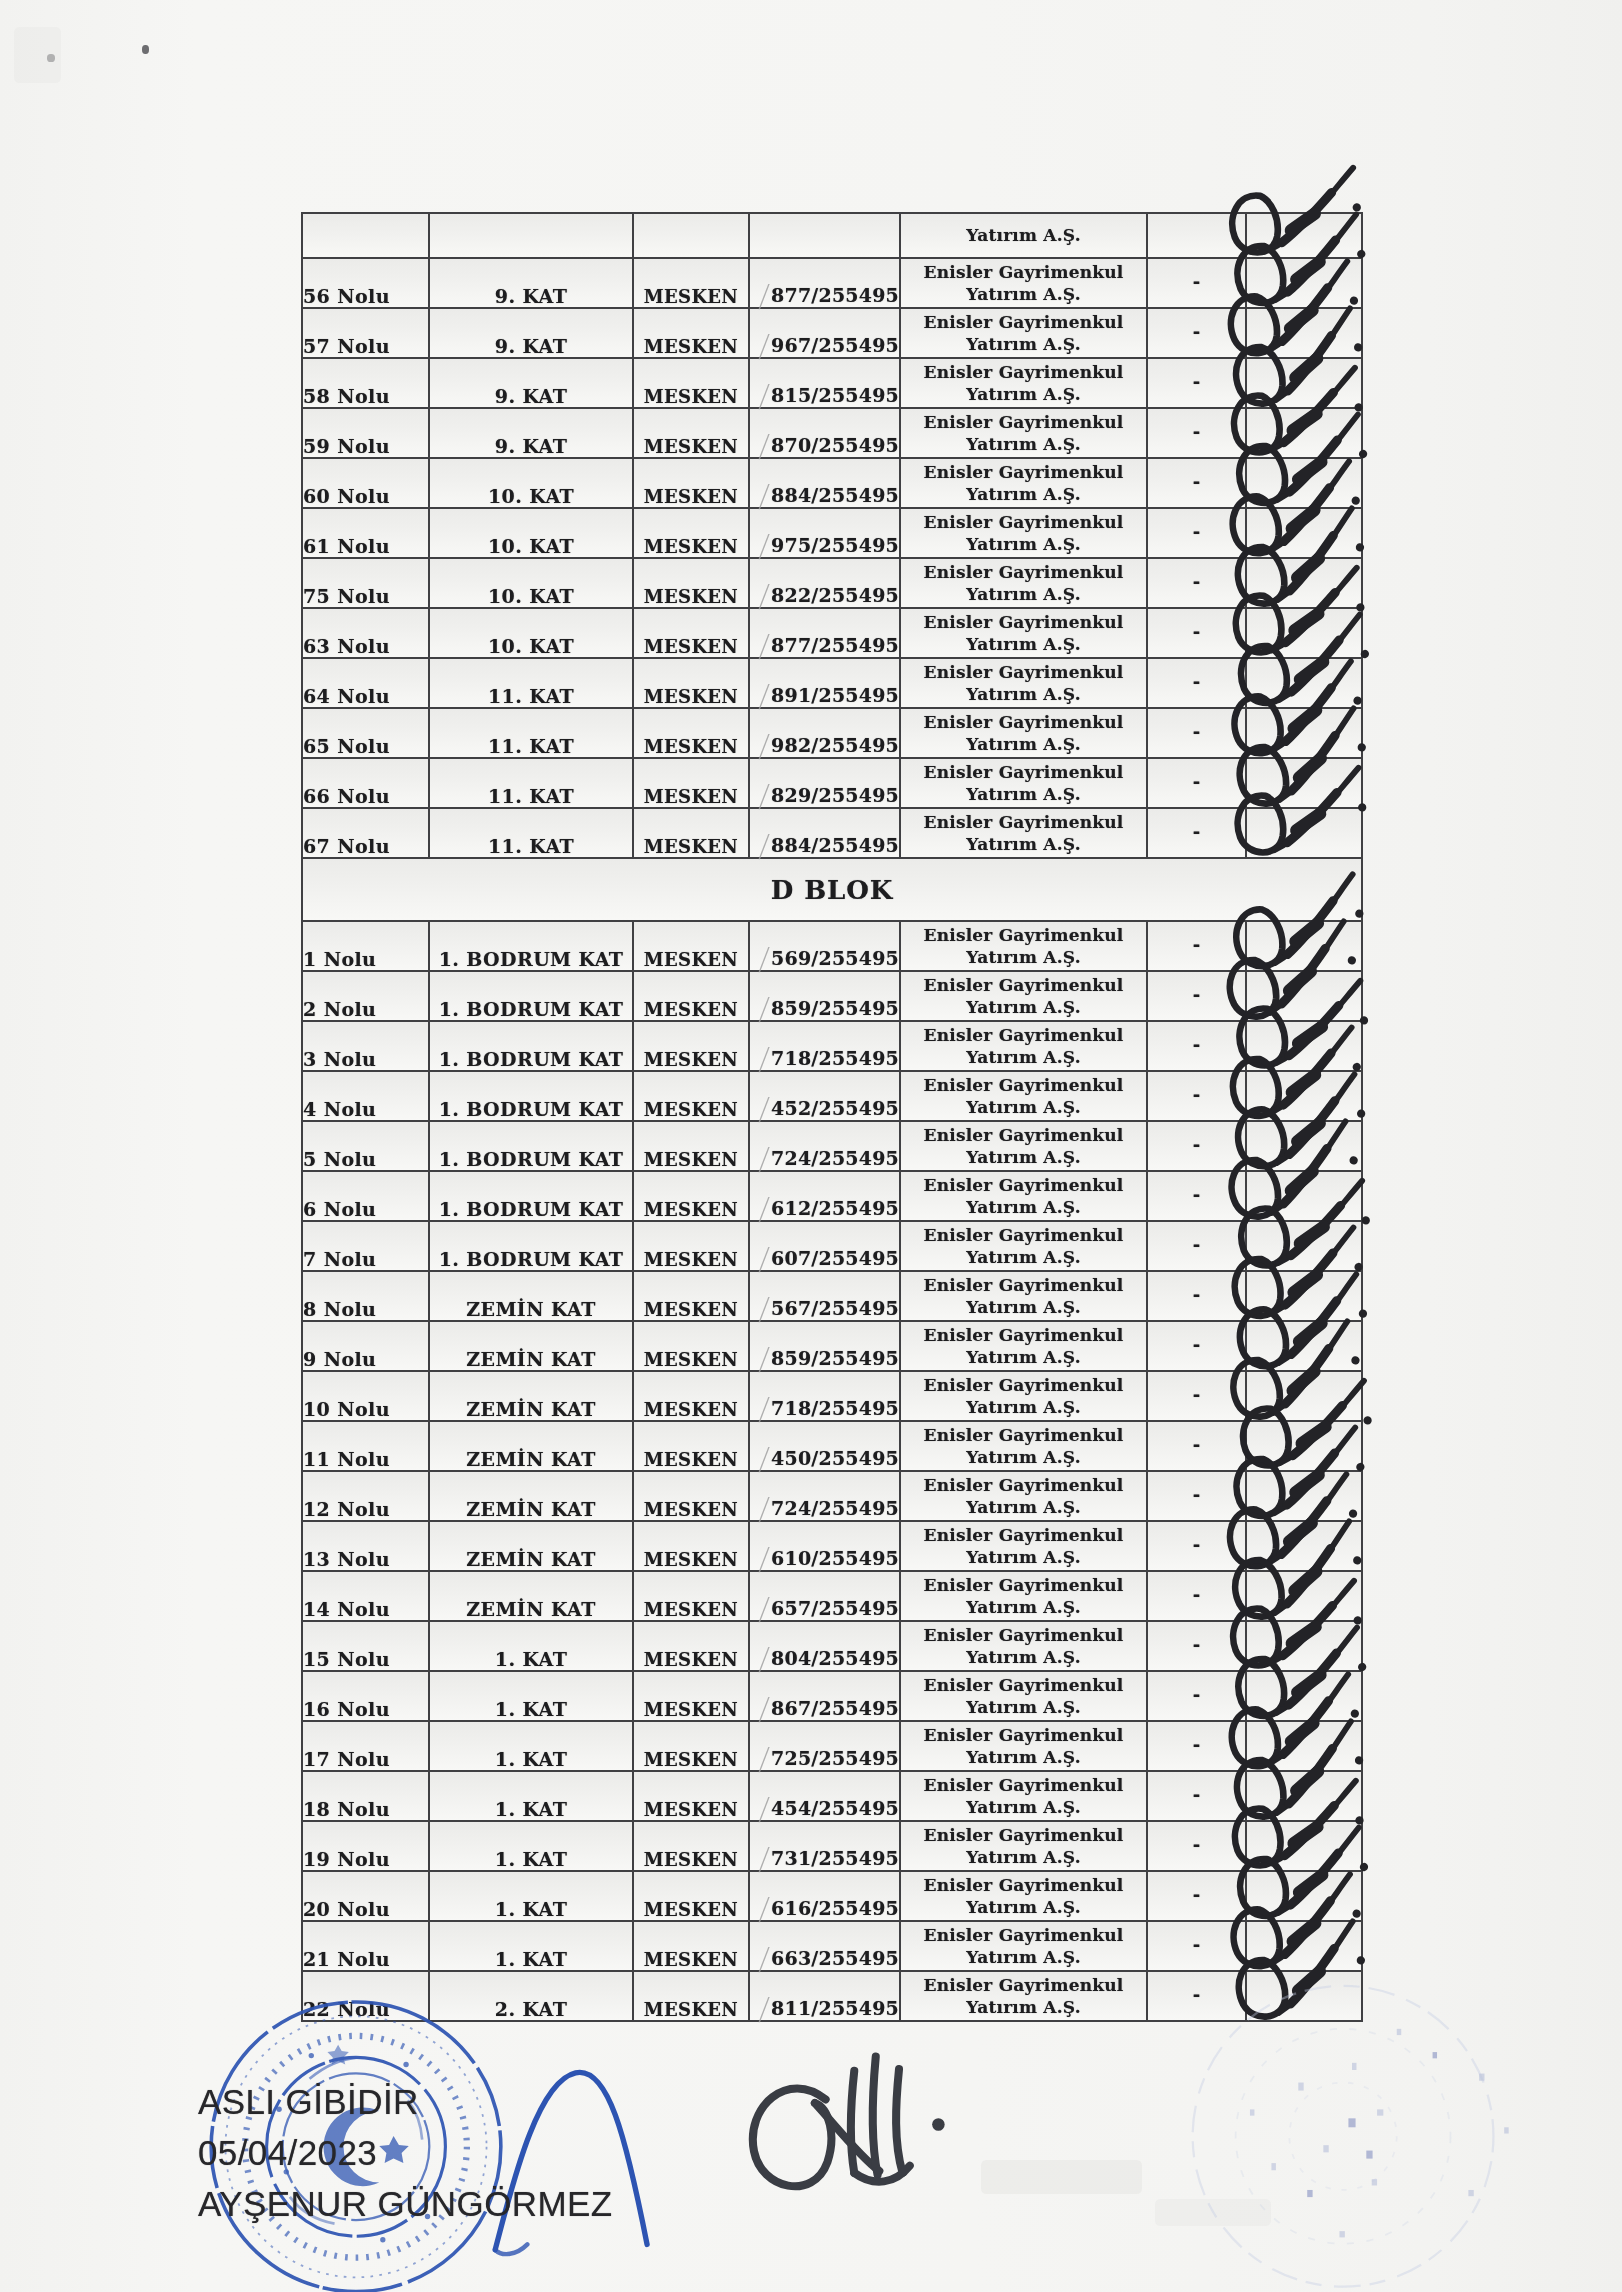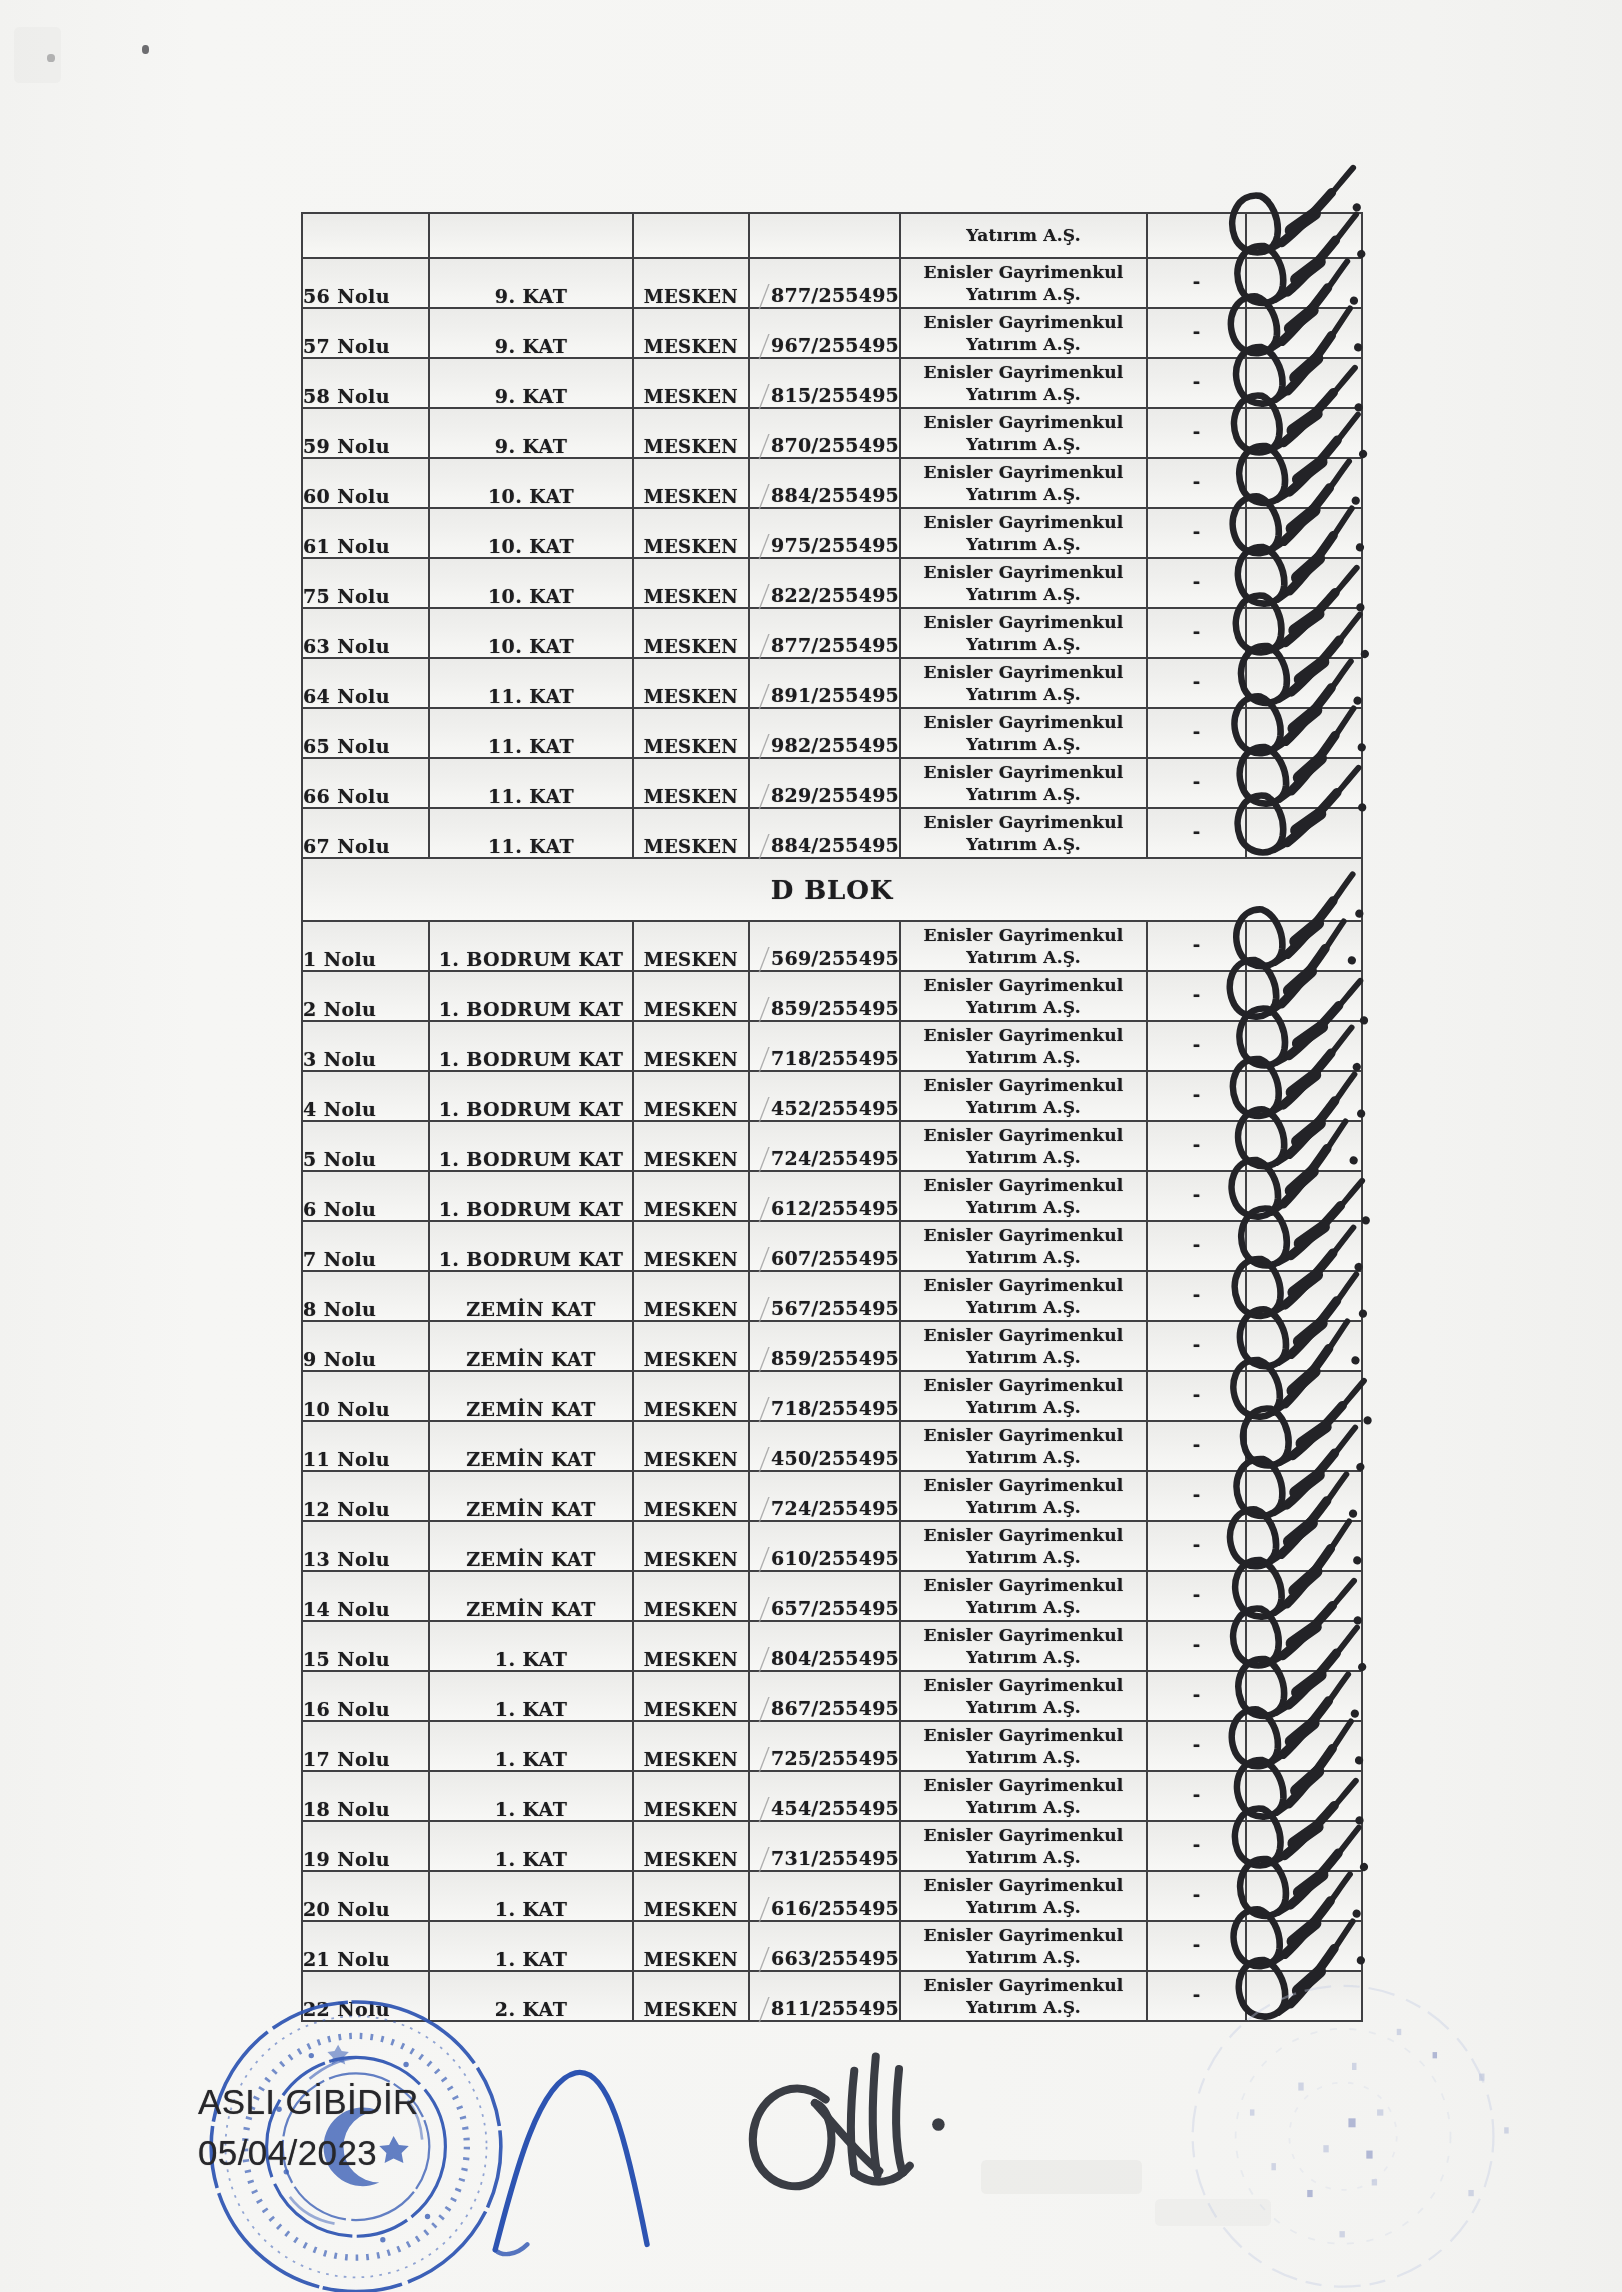--- a/index.html
+++ b/index.html
@@ -782,20 +782,21 @@
       <circle cx="250" cy="250" r="3"></circle>
         <circle cx="92" cy="200" r="3"></circle>
       <circle cx="200" cy="276" r="3"></circle>
         <circle cx="84" cy="130" r="3"></circle>
     </g>
   </svg>
 
   <div class="cert-text">
     <div>ASLI GİBİDİR</div>
     <div>05/04/2023</div>
+    <div>AYŞENUR GÜNGÖRMEZ</div>
   </div>
 
   <svg class="sig-blue" viewBox="0 0 215 235">
     <g fill="none" stroke-linecap="round" style="stroke:var(--stamp-blue,#2d54b2)">
       <path d="M12,218 C 30,150 58,30 102,20 C 138,12 158,90 182,212" stroke-width="6"></path>
       <path d="M12,218 C 20,226 36,224 48,212" stroke-width="5" opacity=".8"></path>
     </g>
   </svg>
 
   <svg class="sig-black" viewBox="0 0 250 200">

